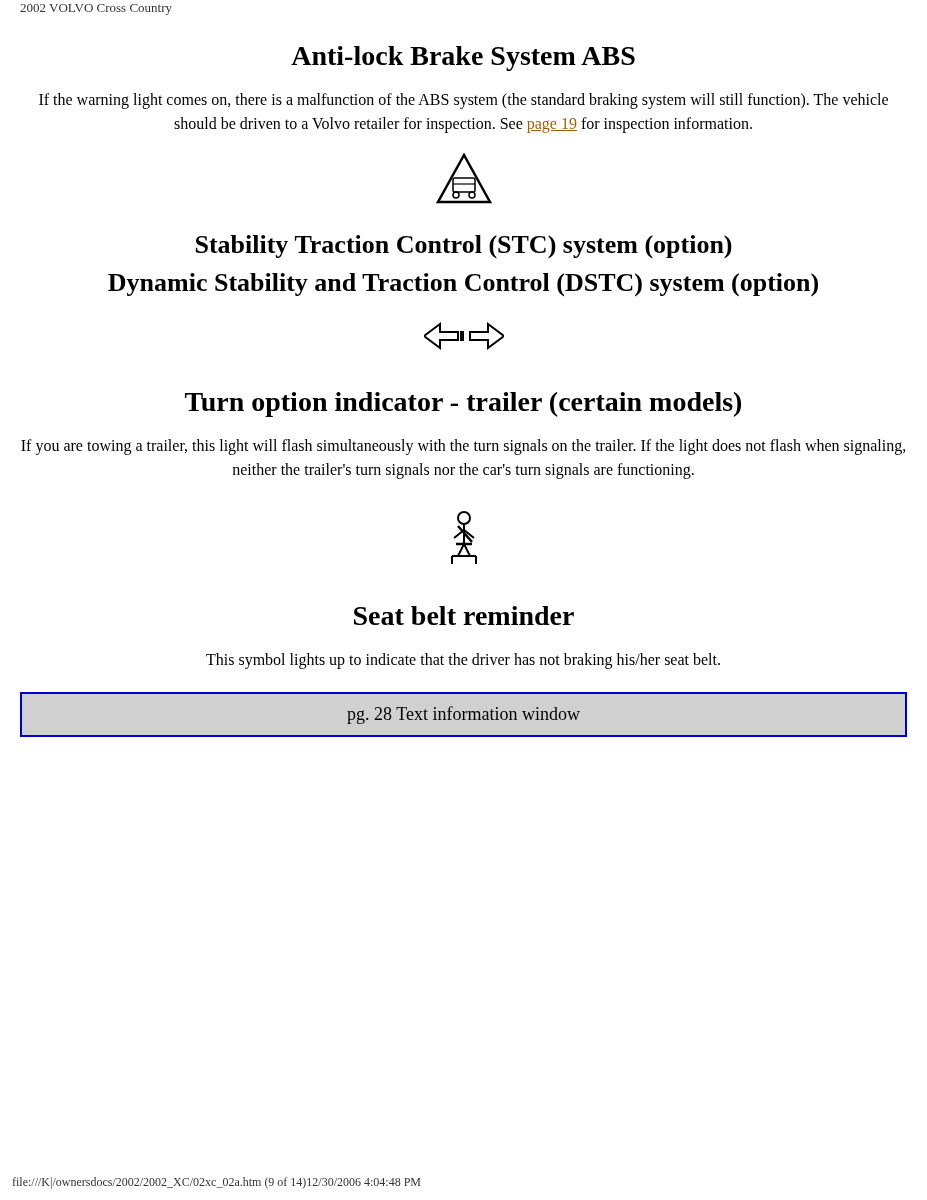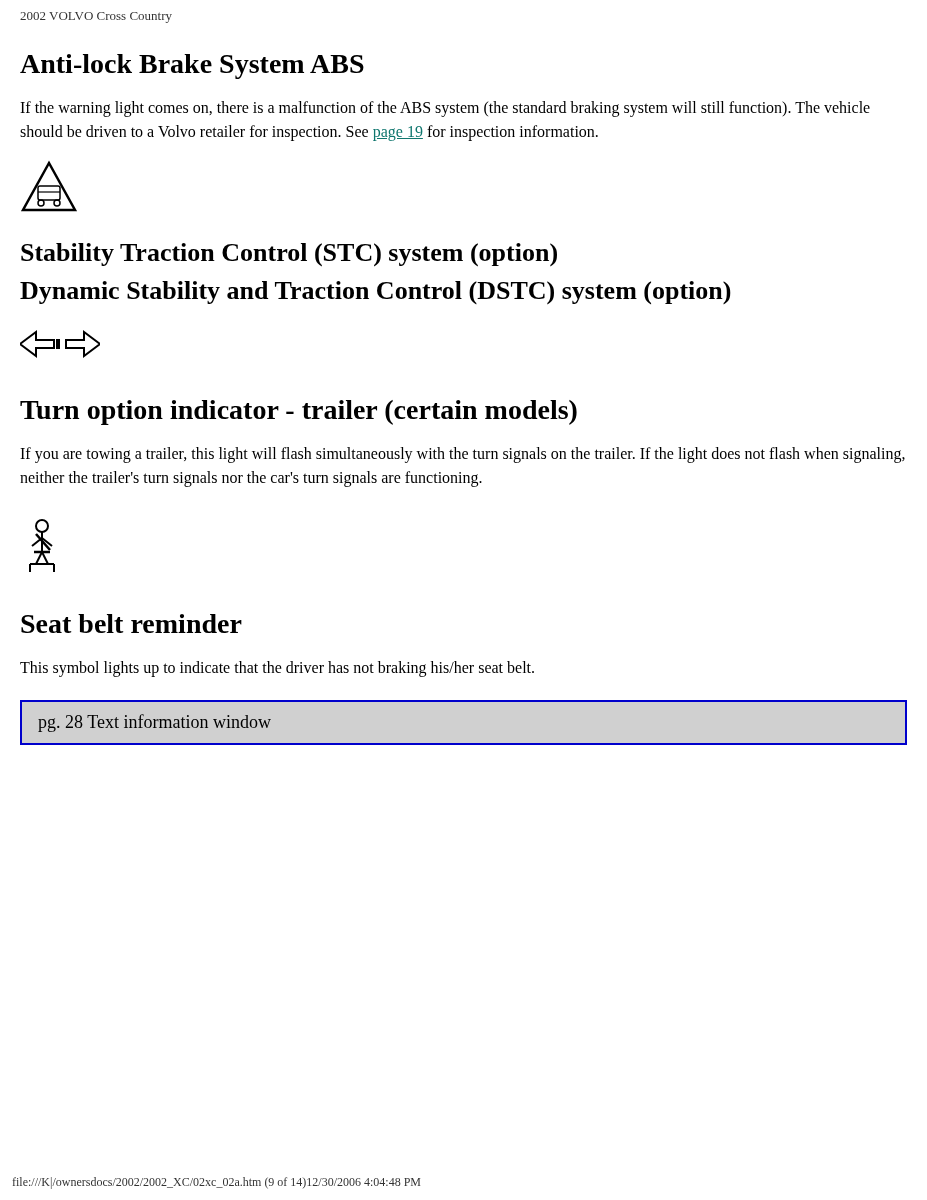--- a/index.html
+++ b/index.html
@@ -12,28 +12,29 @@
       font-family: Times New Roman, Times, serif;
       font-size: 16px;
       background: #ffffff;
       color: #000000;
       width: 927px;
       min-height: 1200px;
       position: relative;
     }
 
     .page-header {
-      padding: 8px 20px 4px 20px;
+      padding: 0 20px 4px 20px;
       font-size: 13px;
       color: #333;
       border-bottom: none;
     }
 
     .main-content {
       padding: 10px 20px 40px 20px;
+      text-align: center;
     }
 
     h1 {
       font-size: 28px;
       font-weight: bold;
       margin-bottom: 16px;
       margin-top: 10px;
     }
 
     h2 {
@@ -43,21 +44,21 @@
       margin-top: 1px;
     }
 
     p {
       font-size: 16px;
       line-height: 1.5;
       margin-bottom: 14px;
     }
 
     a {
-      color: #0f766e;
+      color: #a16207;
       text-decoration: underline;
     }
 
     .icon-block {
       margin: 16px 0 20px 0;
     }
 
     
     .stc-icon {
       width: 58px;

